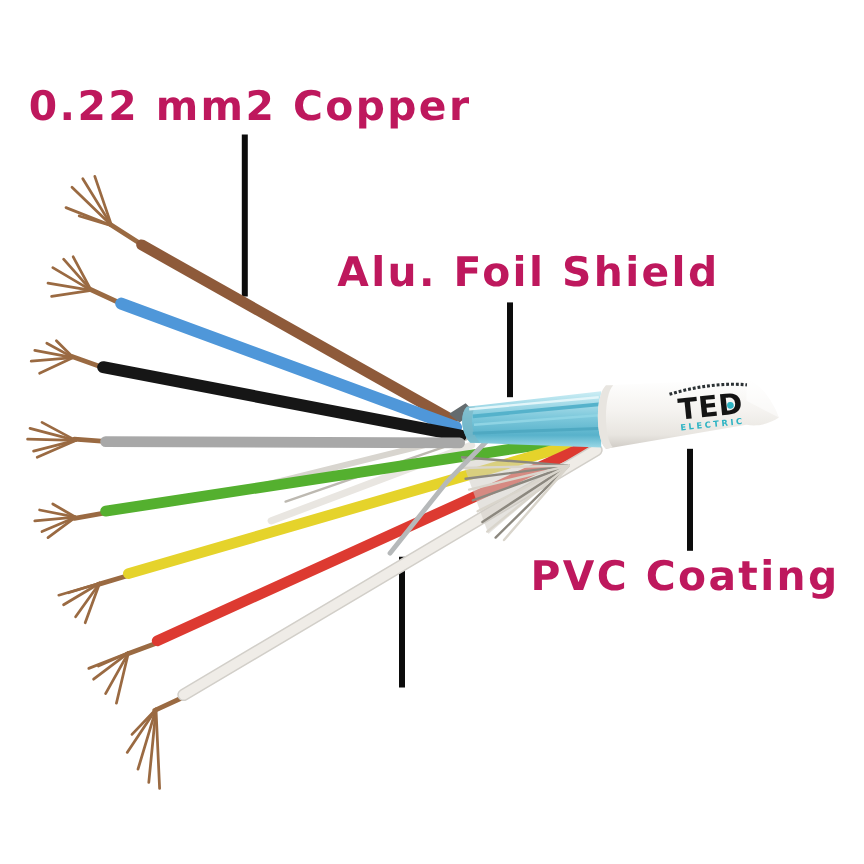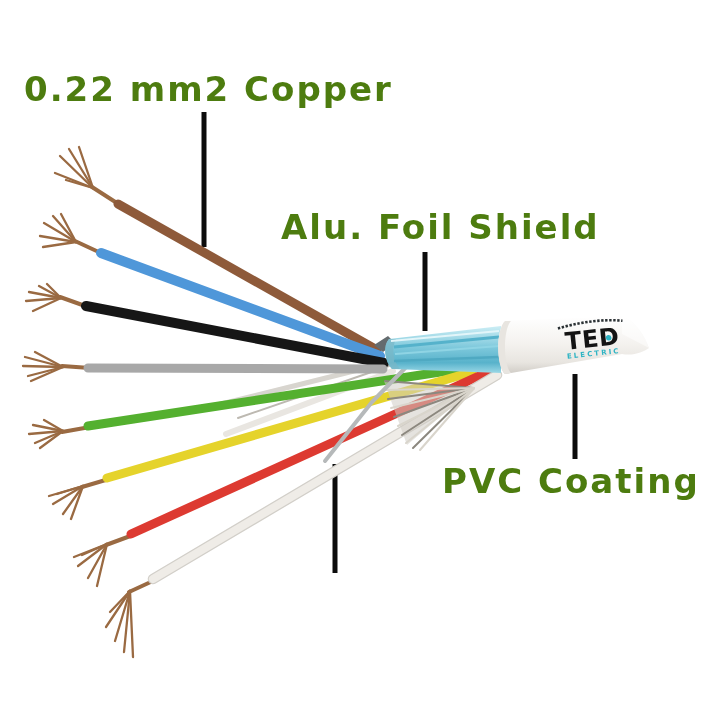--- a/index.html
+++ b/index.html
@@ -2,21 +2,21 @@
 <html><head>
 <meta charset="utf-8">
 <style>
   html,body{margin:0;padding:0;}
   .stage{
     position:relative;width:720px;height:720px;background:#ffffff;
     overflow:hidden;font-family:"DejaVu Sans","Liberation Sans",sans-serif;
   }
   .stage svg{position:absolute;left:0;top:0;}
   .label{
-    position:absolute;font-weight:bold;color:#4d7c0f;
+    position:absolute;font-weight:bold;color:#be185d;
     font-size:34px;letter-spacing:2px;line-height:1;white-space:nowrap;
   }
   .label-copper{left:24px;top:72px;}
   .label-foil{left:281px;top:210px;}
   .label-pvc{left:442px;top:464px;}
   .label-drain{left:227px;top:572px;}
 </style>
 </head>
 <body>
 

